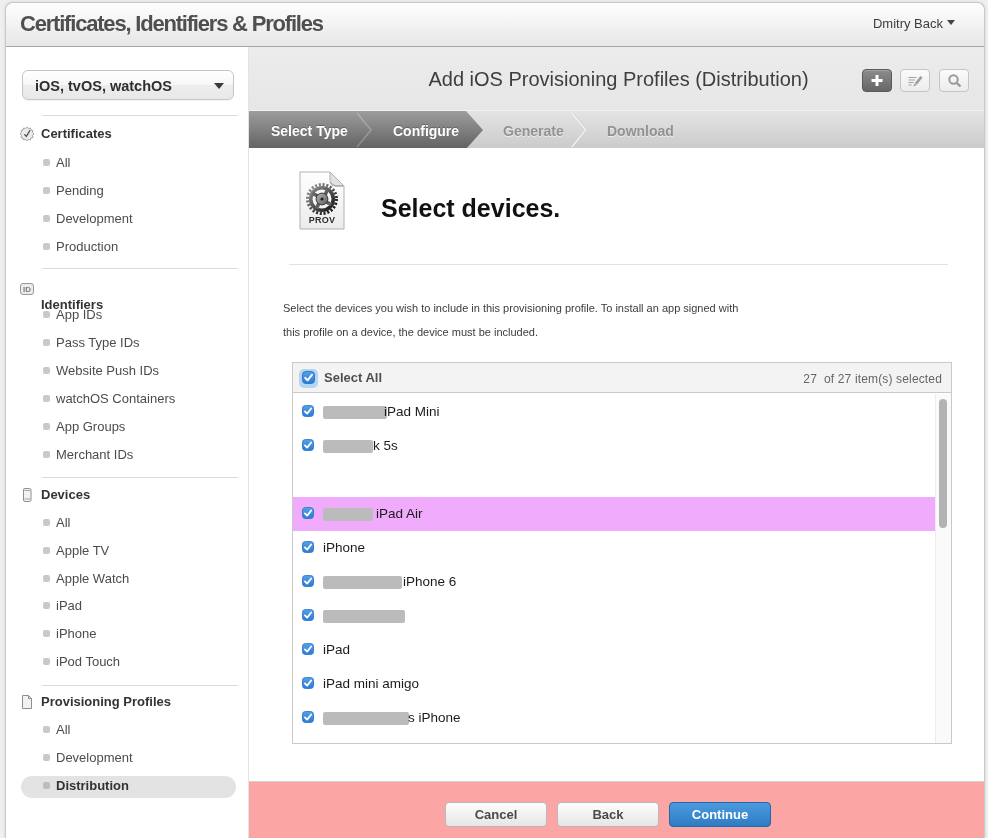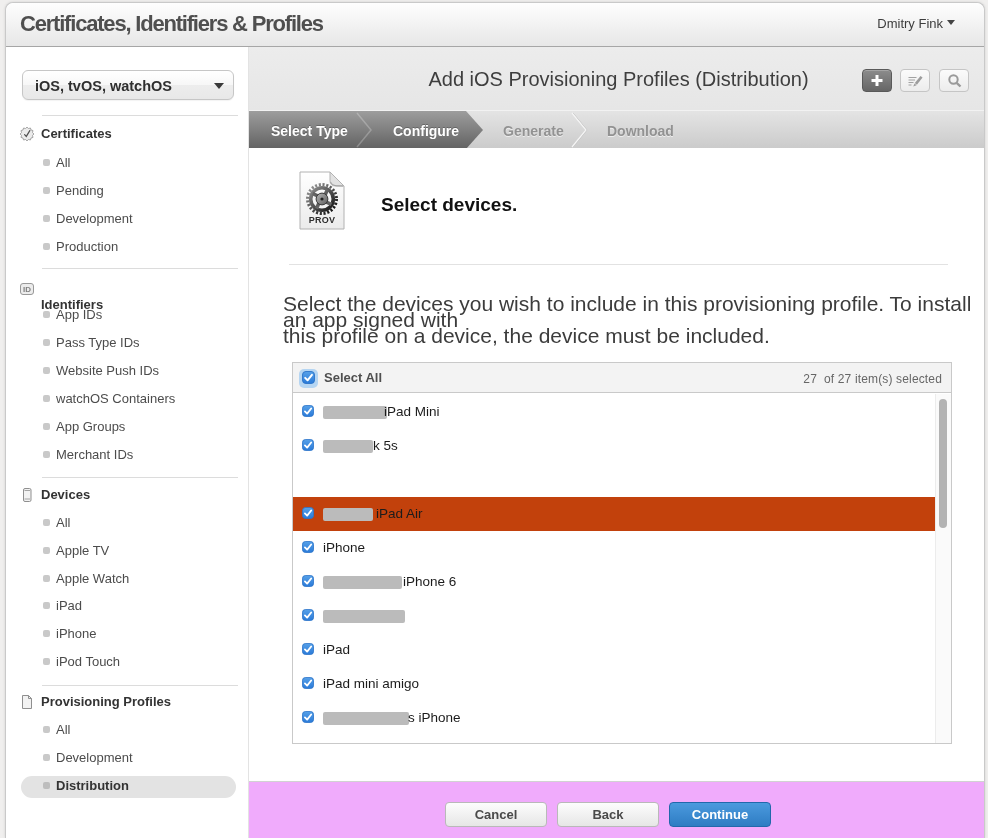--- a/index.html
+++ b/index.html
@@ -28,37 +28,37 @@
 #btn-edit { left:651px; background:linear-gradient(#fbfbfb,#ececec); border:1px solid #c5c5c5; }
 #btn-search { left:690px; background:linear-gradient(#fbfbfb,#ececec); border:1px solid #c5c5c5; }
 #steps { position:absolute; left:0; top:63px; width:100%; height:38px; background:linear-gradient(#e4e4e4,#cbcbcb); border-top:1px solid #f2f2f2; }
 #steps svg { position:absolute; left:0; top:0; }
 .step { position:absolute; top:12px; font-size:14px; font-weight:bold; }
 .step.on { color:#fff; text-shadow:0 -1px 0 rgba(0,0,0,0.25); }
 .step.off { color:#929292; text-shadow:0 1px 0 rgba(255,255,255,0.6); }
 #content { position:absolute; left:0; top:101px; width:100%; bottom:57px; background:#fff; }
 #provicon { position:absolute; left:50px; top:23px; width:46px; height:62px; }
 .provtxt { position:absolute; left:0; top:44px; width:100%; text-align:center; font-size:9px; font-weight:bold; color:#2b2b2b; letter-spacing:0.3px; opacity:0.99; }
-#h1 { position:absolute; left:132px; top:46px; font-size:19px; font-weight:bold; color:#111; }
+#h1 { position:absolute; left:132px; top:46px; font-size:25px; font-weight:bold; color:#111; }
 #hsep { position:absolute; left:40px; top:116px; width:659px; height:1px; background:#e2e2e2; }
-#para { position:absolute; left:34px; top:148px; font-size:21px; color:#3c3c3c; line-height:16px; }
+#para { position:absolute; left:34px; top:148px; font-size:11px; color:#3c3c3c; line-height:24px; }
 #tbl { position:absolute; left:43px; top:214px; width:660px; height:382px; border:1px solid #c9c9c9; background:#fff; }
 #thead { position:absolute; left:0; top:0; width:100%; height:30px; background:#f3f3f3; border-bottom:1px solid #c9c9c9; }
 #thead .halo { position:absolute; left:6px; top:6px; width:19px; height:19px; border-radius:5px; background:#b5d5f2; }
 #thead .tsel { position:absolute; left:31px; top:7px; font-size:13px; font-weight:bold; color:#4f4f4f;text-align:center; }
 #thead .tcount { position:absolute; right:9px; top:9px; font-size:12px; color:#666; letter-spacing:0.15px; }
 #rows { position:absolute; left:0; top:31px; width:658px; bottom:0; background:#fff; }
 .row { position:absolute; left:0; width:642px; height:34px; }
-.row.hl { background:#c2410c; }
+.row.hl { background:#f0abfc; }
 .cb { position:absolute; }
 .rtxt { position:absolute; top:9px; font-size:13.5px; color:#1c1c1c; }
 .blk { position:absolute; left:30px; top:11px; height:13px; background:#bbbbbb; border-radius:2px; }
 #sbtrack { position:absolute; right:0; top:0; width:16px; height:100%; background:#fafafa; border-left:1px solid #ececec; }
 #sbthumb { position:absolute; right:4px; top:5px; width:8px; height:129px; border-radius:4px; background:#b3b3b3; }
-#footer { position:absolute; left:0; bottom:0; width:100%; height:57px; background:#f0abfc; border-top:1px solid #d2d2d2; }
+#footer { position:absolute; left:0; bottom:0; width:100%; height:57px; background:#fca5a5; border-top:1px solid #d2d2d2; }
 .fbtn { position:absolute; top:20px; width:102px; height:25px; border-radius:4px; font-size:13px; font-weight:bold; text-align:center; line-height:23px; }
 .fbtn.gray { background:linear-gradient(#fdfdfd,#e6e6e6); border:1px solid #b9b9b9; color:#4a4a4a; }
 .fbtn.blue { background:linear-gradient(#4b9ade,#2e7cc3); border:1px solid #2268ab; color:#fff; }
 </style>
 </head>
 <body>
 <svg width="0" height="0" style="position:absolute">
     <defs>
 <linearGradient id="cbg" x1="0" y1="0" x2="0" y2="1">
         <stop offset="0" stop-color="#57a1e8"></stop>
@@ -78,21 +78,21 @@
       </linearGradient>
 <linearGradient id="hubg" gradientUnits="userSpaceOnUse" x1="-5" y1="-5" x2="5" y2="5">
         <stop offset="0" stop-color="#b0b0b0"></stop>
         <stop offset="1" stop-color="#636363"></stop>
       </linearGradient>
 </defs>
   </svg>
 <div id="app">
   <div id="topbar">
     <div class="title">Certificates, Identifiers &amp; Profiles</div>
-    <div class="user">Dmitry Fink</div>
+    <div class="user">Dmitry Back</div>
     <div class="caret"></div>
   </div>
   <div id="sidebar">
 <div id="dropdown">
         <span>iOS, tvOS, watchOS</span>
         <div class="dcaret"></div>
       </div>
 <div class="sep" style="top:68px"></div>
 <div class="sep" style="top:221px"></div>
 <div class="sep" style="top:430px"></div>

